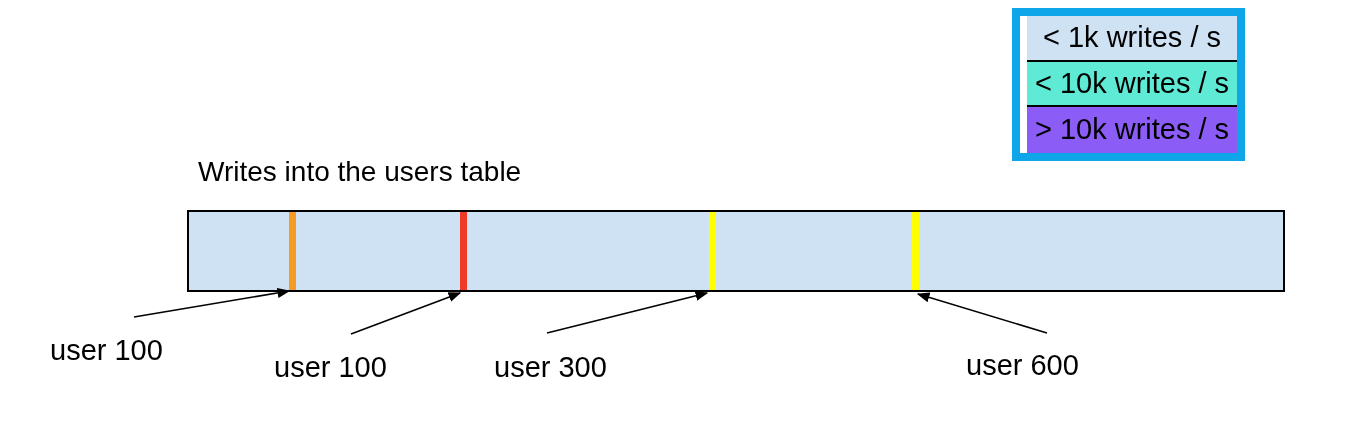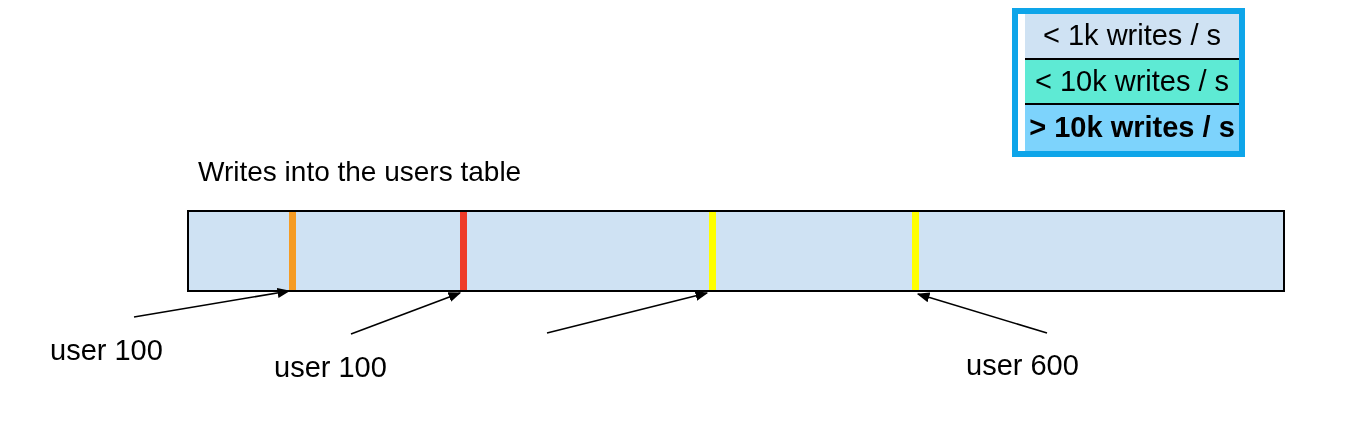--- a/index.html
+++ b/index.html
@@ -21,21 +21,21 @@
     font-size: 28px;
     white-space: nowrap;
   }
 
   
   .legend {
     position: absolute;
     left: 1012px;
     top: 8px;
     width: 233px;
-    border: 6px solid #0ea5e9;
+    border: 8px solid #0ea5e9;
     padding-left: 7px;
   }
   .legend-row {
     height: 45.5px;
     display: flex;
     align-items: center;
     justify-content: center;
     border-bottom: 2px solid #000000;
     font-size: 29px;
     white-space: nowrap;
@@ -76,32 +76,33 @@
 </head>
 <body>
 
 <div class="canvas">
 
   <div class="title">Writes into the users table</div>
 
   <div class="legend">
     <div class="legend-row" style="background-color: rgb(207, 226, 243);">&lt; 1k writes / s</div>
     <div class="legend-row" style="background-color: #5eead4;">&lt; 10k writes / s</div>
-    <div class="legend-row" style="background-color: #7dd3fc; font-weight: bold;">&gt; 10k writes / s</div>
+    <div class="legend-row" style="background-color: #8b5cf6;">&gt; 10k writes / s</div>
   </div>
 
   <div class="bar" style="background-color: rgb(207, 226, 243); border-color: rgb(0, 0, 0);">
     <div class="stripe" style="left: 100px; background-color: rgb(245, 155, 35);"></div>
     <div class="stripe" style="left: 271px; background-color: rgb(238, 59, 40);"></div>
     <div class="stripe" style="left: 520px; background-color: rgb(255, 255, 0);"></div>
     <div class="stripe" style="left: 723px; background-color: rgb(255, 255, 0);"></div>
   </div>
 
   <div class="user-label" style="left:50px;  top:334px">user 100</div>
   <div class="user-label" style="left:274px; top:351px">user 100</div>
+  <div class="user-label" style="left:494px; top:351px">user 300</div>
   <div class="user-label" style="left:966px; top:349px">user 600</div>
 
   <svg class="arrows" width="1350" height="422" viewBox="0 0 1350 422">
     <defs>
       <marker id="arrowhead" markerWidth="8" markerHeight="6.4" refX="7.2" refY="3.2" orient="auto">
         <path d="M0,0 L8,3.2 L0,6.4 Z" fill="#000000"></path>
       </marker>
     </defs>
     <line x1="134" y1="317" x2="289" y2="291" stroke="#000000" stroke-width="1.6" marker-end="url(#arrowhead)"></line>
     <line x1="351" y1="334" x2="460" y2="293" stroke="#000000" stroke-width="1.6" marker-end="url(#arrowhead)"></line>

